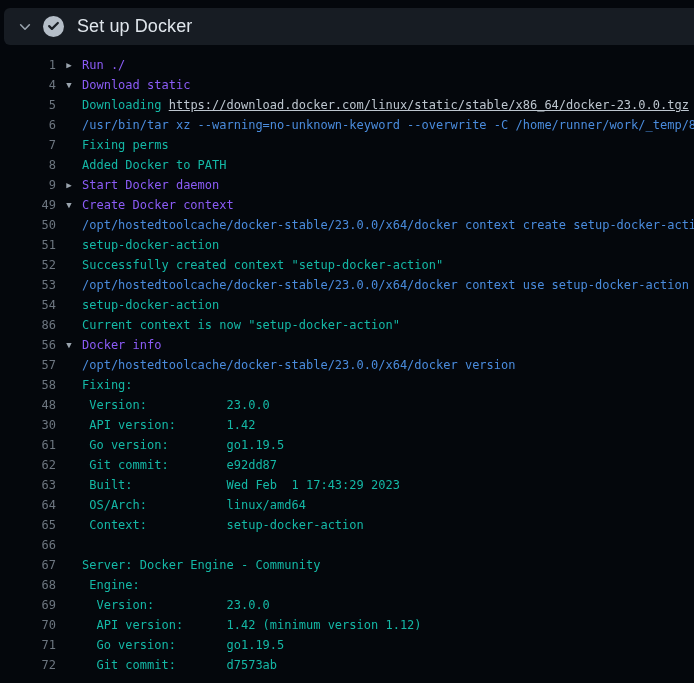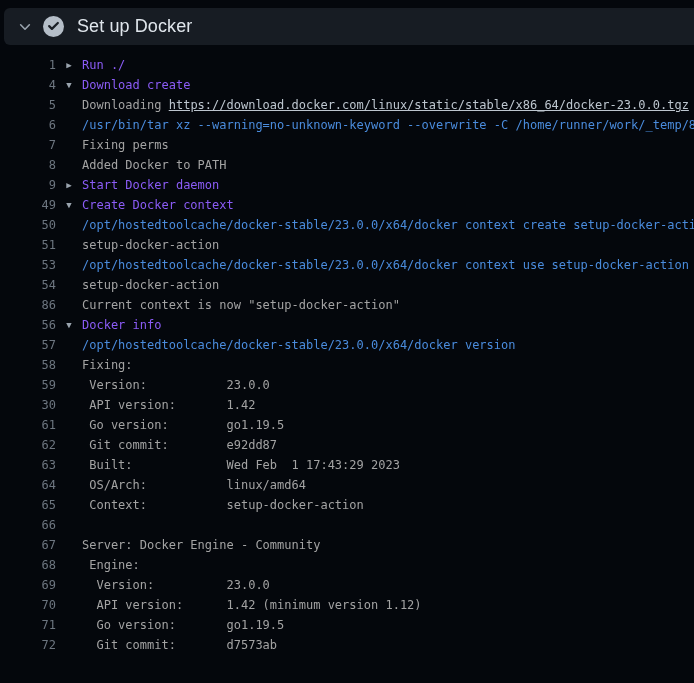--- a/index.html
+++ b/index.html
@@ -75,57 +75,58 @@
   }
   .gutter {
     flex: none;
     width: 26px;
     text-align: center;
     color: #9aa4ae;
     font-size: 9px;
     line-height: 20px;
   }
   .txt { flex: none; white-space: pre; }
-  .seg-plain { color: #a3a3a3; margin-top: 7px; }
+  .seg-plain { color: #14b8a6; margin-top: 7px; }
   .seg-title { color: #8b5cf6; }
   .seg-cmd   { color: #4a8cdd; }
   .seg-link  { color: #bdc6cf; text-decoration: underline; cursor: pointer; }
 </style>
 </head>
 <body>
 
 <div class="step-header">
   <svg class="chev" viewBox="0 0 16 16">
     <path d="M3 5.5 L8 10.5 L13 5.5" fill="none" stroke="#9aa4ae" stroke-width="1.8" stroke-linecap="round" stroke-linejoin="round"></path>
   </svg>
   <svg class="check-badge" viewBox="0 0 16 16">
     <circle cx="8" cy="8" r="8" fill="#b5bec8"></circle>
     <path d="M11.3 5.3 L6.8 9.8 L4.7 7.7" fill="none" stroke="#1b2027" stroke-width="1.7" stroke-linecap="round" stroke-linejoin="round"></path>
   </svg>
   <span class="step-title">Set up Docker</span>
 </div>
 
 <div class="log" id="log">
     <div class="row"><span class="num">1</span><span class="gutter">▶</span><span class="txt"><span class="seg-title">Run ./</span></span></div>
-    <div class="row"><span class="num">4</span><span class="gutter">▼</span><span class="txt"><span class="seg-title">Download create</span></span></div>
+    <div class="row"><span class="num">4</span><span class="gutter">▼</span><span class="txt"><span class="seg-title">Download static</span></span></div>
     <div class="row"><span class="num">5</span><span class="gutter"></span><span class="txt"><span class="seg-plain">Downloading </span><span class="seg-link">https://download.docker.com/linux/static/stable/x86_64/docker-23.0.0.tgz</span></span></div>
     <div class="row"><span class="num">6</span><span class="gutter"></span><span class="txt"><span class="seg-cmd">/usr/bin/tar xz --warning=no-unknown-keyword --overwrite -C /home/runner/work/_temp/8c92</span></span></div>
     <div class="row"><span class="num">7</span><span class="gutter"></span><span class="txt"><span class="seg-plain">Fixing perms</span></span></div>
     <div class="row"><span class="num">8</span><span class="gutter"></span><span class="txt"><span class="seg-plain">Added Docker to PATH</span></span></div>
     <div class="row"><span class="num">9</span><span class="gutter">▶</span><span class="txt"><span class="seg-title">Start Docker daemon</span></span></div>
     <div class="row"><span class="num">49</span><span class="gutter">▼</span><span class="txt"><span class="seg-title">Create Docker context</span></span></div>
     <div class="row"><span class="num">50</span><span class="gutter"></span><span class="txt"><span class="seg-cmd">/opt/hostedtoolcache/docker-stable/23.0.0/x64/docker context create setup-docker-action</span></span></div>
     <div class="row"><span class="num">51</span><span class="gutter"></span><span class="txt"><span class="seg-plain">setup-docker-action</span></span></div>
+    <div class="row"><span class="num">52</span><span class="gutter"></span><span class="txt"><span class="seg-plain">Successfully created context "setup-docker-action"</span></span></div>
     <div class="row"><span class="num">53</span><span class="gutter"></span><span class="txt"><span class="seg-cmd">/opt/hostedtoolcache/docker-stable/23.0.0/x64/docker context use setup-docker-action</span></span></div>
     <div class="row"><span class="num">54</span><span class="gutter"></span><span class="txt"><span class="seg-plain">setup-docker-action</span></span></div>
     <div class="row"><span class="num">86</span><span class="gutter"></span><span class="txt"><span class="seg-plain">Current context is now "setup-docker-action"</span></span></div>
     <div class="row"><span class="num">56</span><span class="gutter">▼</span><span class="txt"><span class="seg-title">Docker info</span></span></div>
     <div class="row"><span class="num">57</span><span class="gutter"></span><span class="txt"><span class="seg-cmd">/opt/hostedtoolcache/docker-stable/23.0.0/x64/docker version</span></span></div>
     <div class="row"><span class="num">58</span><span class="gutter"></span><span class="txt"><span class="seg-plain">Fixing:</span></span></div>
-    <div class="row"><span class="num">59</span><span class="gutter"></span><span class="txt"><span class="seg-plain"> Version:           23.0.0</span></span></div>
+    <div class="row"><span class="num">48</span><span class="gutter"></span><span class="txt"><span class="seg-plain"> Version:           23.0.0</span></span></div>
     <div class="row"><span class="num">30</span><span class="gutter"></span><span class="txt"><span class="seg-plain"> API version:       1.42</span></span></div>
     <div class="row"><span class="num">61</span><span class="gutter"></span><span class="txt"><span class="seg-plain"> Go version:        go1.19.5</span></span></div>
     <div class="row"><span class="num">62</span><span class="gutter"></span><span class="txt"><span class="seg-plain"> Git commit:        e92dd87</span></span></div>
     <div class="row"><span class="num">63</span><span class="gutter"></span><span class="txt"><span class="seg-plain"> Built:             Wed Feb  1 17:43:29 2023</span></span></div>
     <div class="row"><span class="num">64</span><span class="gutter"></span><span class="txt"><span class="seg-plain"> OS/Arch:           linux/amd64</span></span></div>
     <div class="row"><span class="num">65</span><span class="gutter"></span><span class="txt"><span class="seg-plain"> Context:           setup-docker-action</span></span></div>
     <div class="row"><span class="num">66</span><span class="gutter"></span><span class="txt"></span></div>
     <div class="row"><span class="num">67</span><span class="gutter"></span><span class="txt"><span class="seg-plain">Server: Docker Engine - Community</span></span></div>
     <div class="row"><span class="num">68</span><span class="gutter"></span><span class="txt"><span class="seg-plain"> Engine:</span></span></div>
     <div class="row"><span class="num">69</span><span class="gutter"></span><span class="txt"><span class="seg-plain">  Version:          23.0.0</span></span></div>

